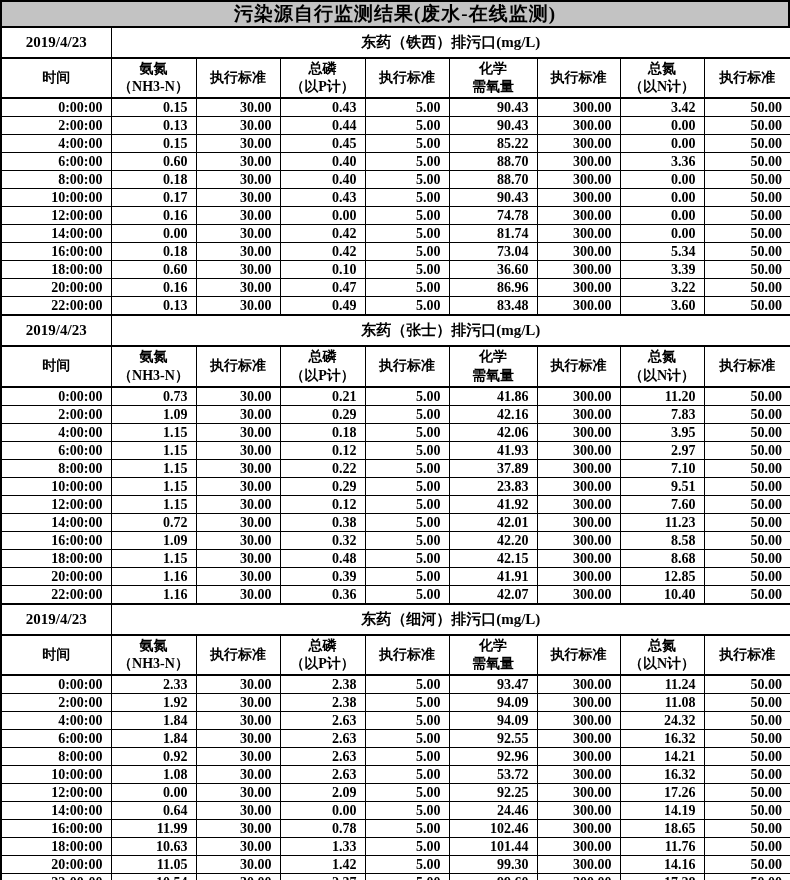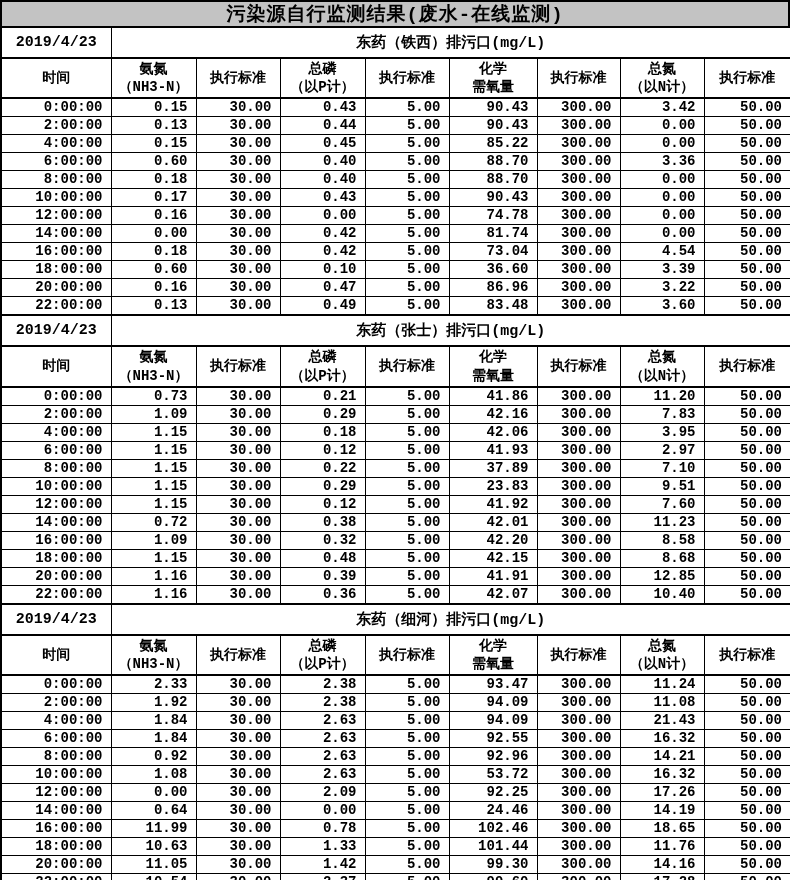--- a/index.html
+++ b/index.html
@@ -1,19 +1,19 @@
 <!DOCTYPE html>
 <html><head>
 <meta charset="utf-8">
 <style>
   * { box-sizing: border-box; margin: 0; padding: 0; }
   html, body { background: #ffffff; }
   .page {
     width: 790px; height: 880px; overflow: hidden; background: #ffffff;
-    font-family: Liberation Mono, monospace;
+    font-family: Liberation Serif, serif;
     font-weight: 700; color: #000000;
   }
   .title-bar {
     height: 28px; background: #c3c3c3;
     border: 2px solid #000;
     display: flex; align-items: center; justify-content: center;
     font-size: 19px; letter-spacing: 1px;
   }
   table.monitor-table {
     width: 790px; border-collapse: collapse; table-layout: fixed;
@@ -187,21 +187,21 @@
           <td>50.00</td>
         </tr>
         <tr>
           <td>16:00:00</td>
           <td>0.18</td>
           <td>30.00</td>
           <td>0.42</td>
           <td>5.00</td>
           <td>73.04</td>
           <td>300.00</td>
-          <td>4.54</td>
+          <td>5.34</td>
           <td>50.00</td>
         </tr>
         <tr>
           <td>18:00:00</td>
           <td>0.60</td>
           <td>30.00</td>
           <td>0.10</td>
           <td>5.00</td>
           <td>36.60</td>
           <td>300.00</td>
@@ -495,21 +495,21 @@
           <td>50.00</td>
         </tr>
         <tr>
           <td>4:00:00</td>
           <td>1.84</td>
           <td>30.00</td>
           <td>2.63</td>
           <td>5.00</td>
           <td>94.09</td>
           <td>300.00</td>
-          <td>21.43</td>
+          <td>24.32</td>
           <td>50.00</td>
         </tr>
         <tr>
           <td>6:00:00</td>
           <td>1.84</td>
           <td>30.00</td>
           <td>2.63</td>
           <td>5.00</td>
           <td>92.55</td>
           <td>300.00</td>

